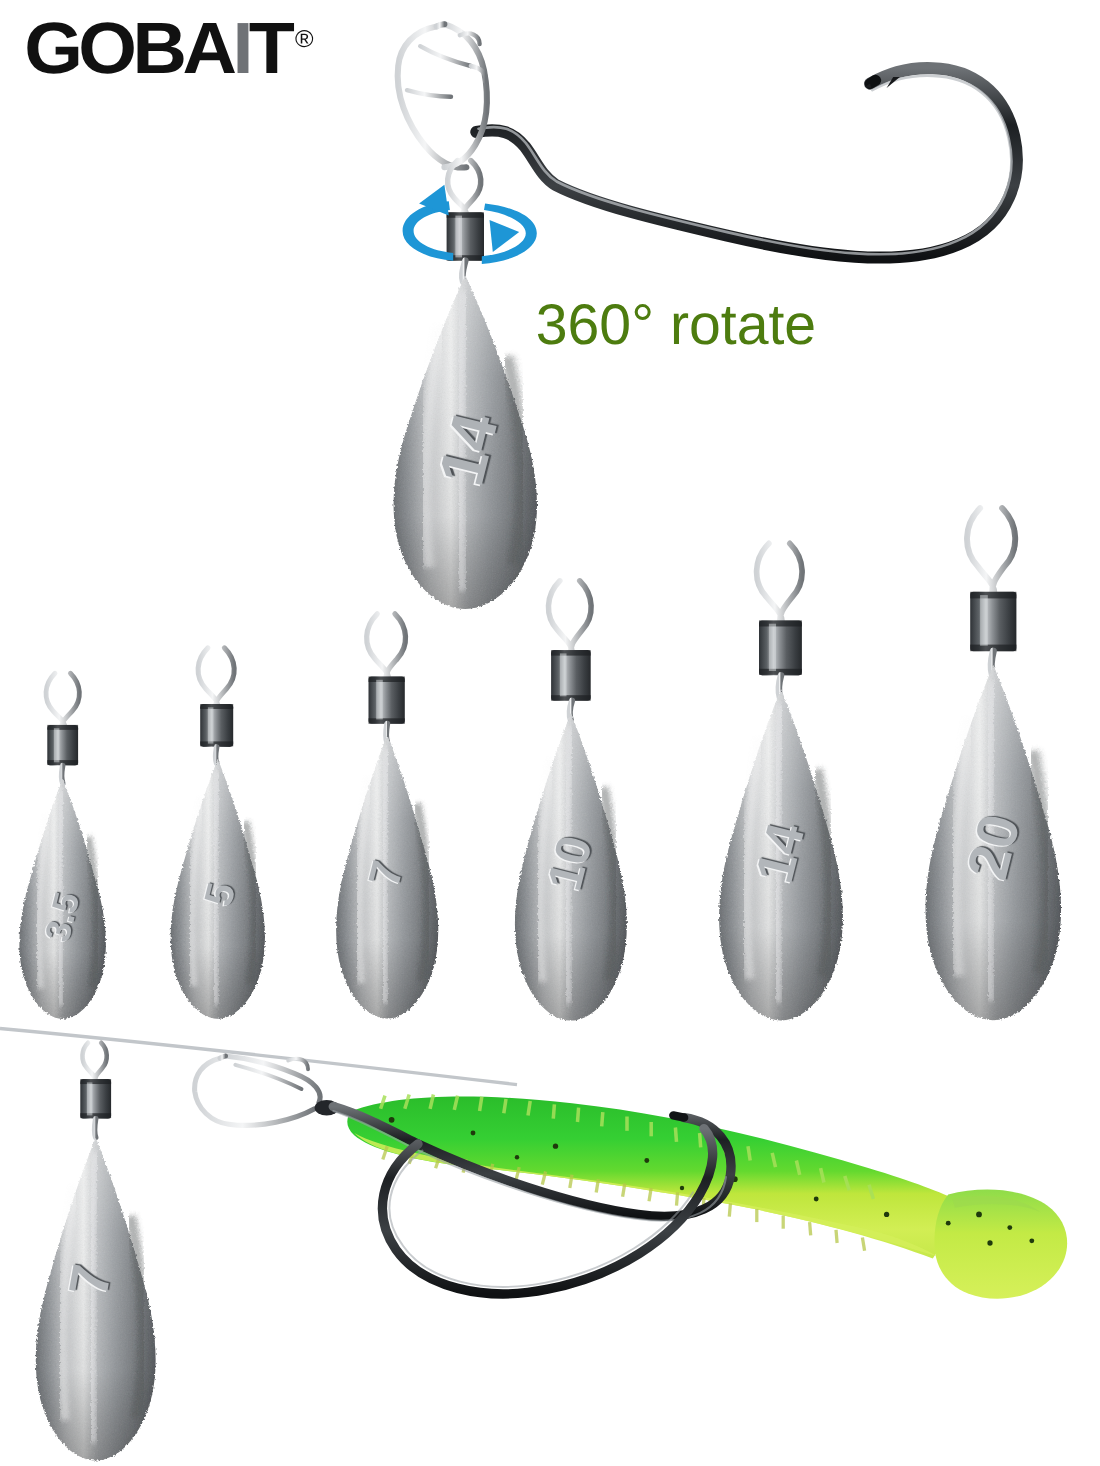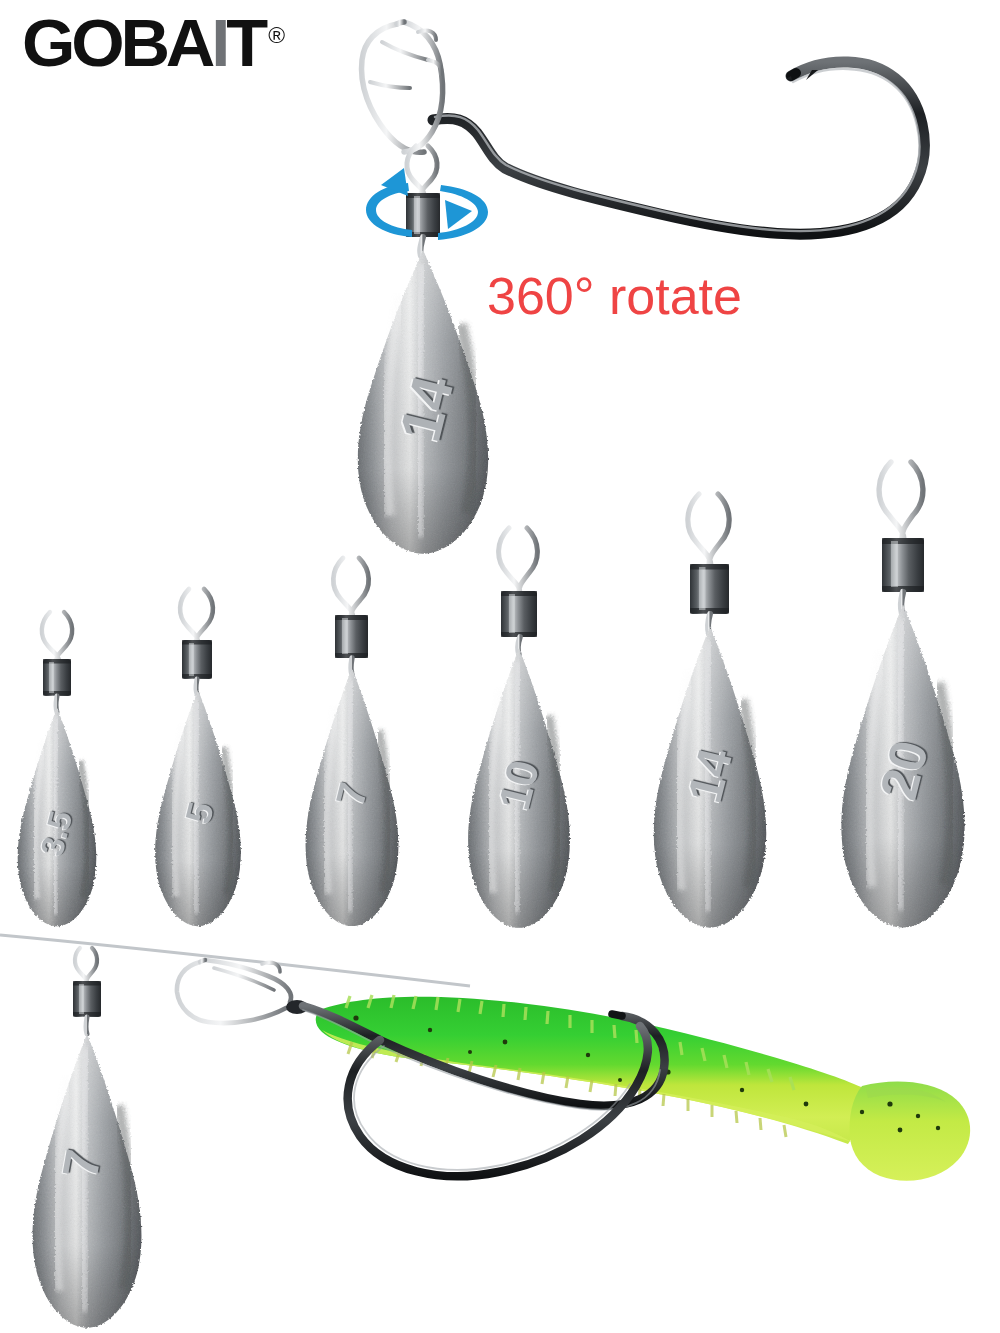--- a/index.html
+++ b/index.html
@@ -31,21 +31,21 @@
     letter-spacing:0;
     font-weight:normal;
     margin-left:4px;
   }
 
   
   .rotate-label{
     left:487px; top:270px;
     font-size:52px;
     font-weight:normal;
-    color:#ef4444;
+    color:#4d7c0f;
     letter-spacing:0px;
     white-space:nowrap;
     line-height:1;
   }
 
   
   .layer{position:absolute;left:0;top:0;width:1000px;height:1333px;pointer-events:none;}
   .layer svg{display:block;width:1000px;height:1333px;}
 </style>
 </head>

